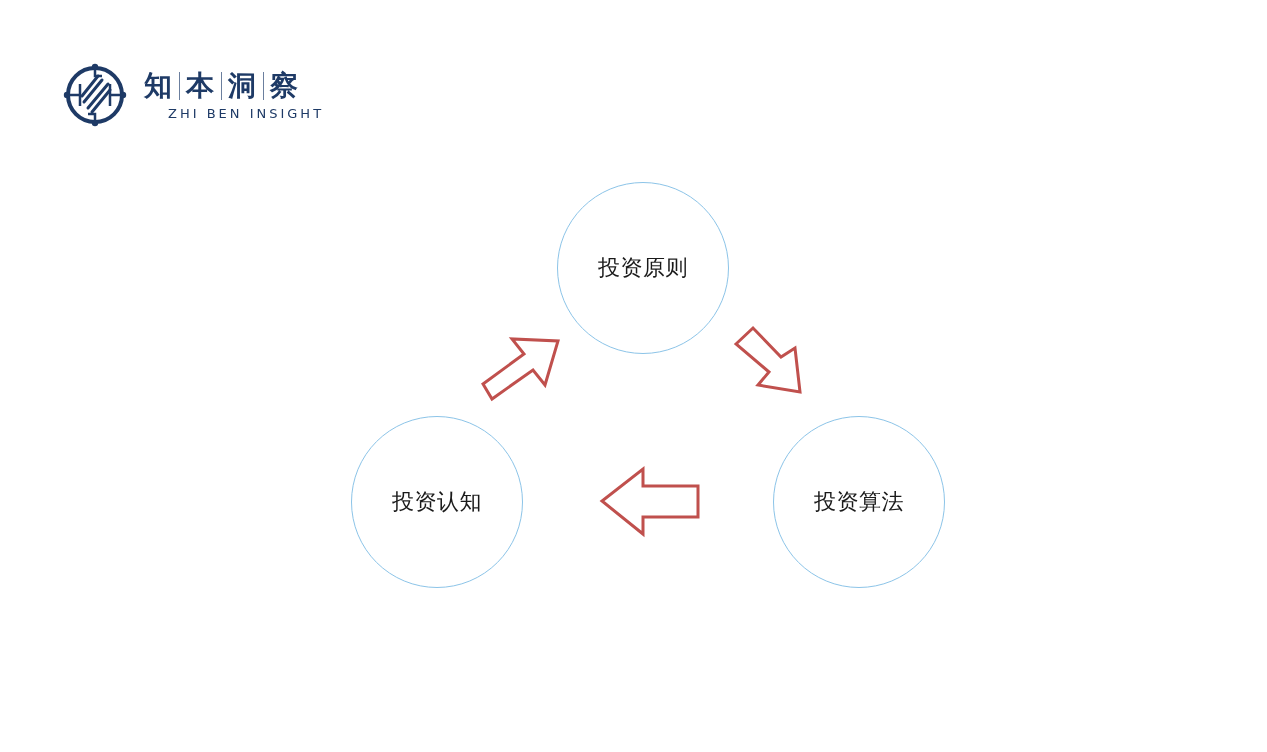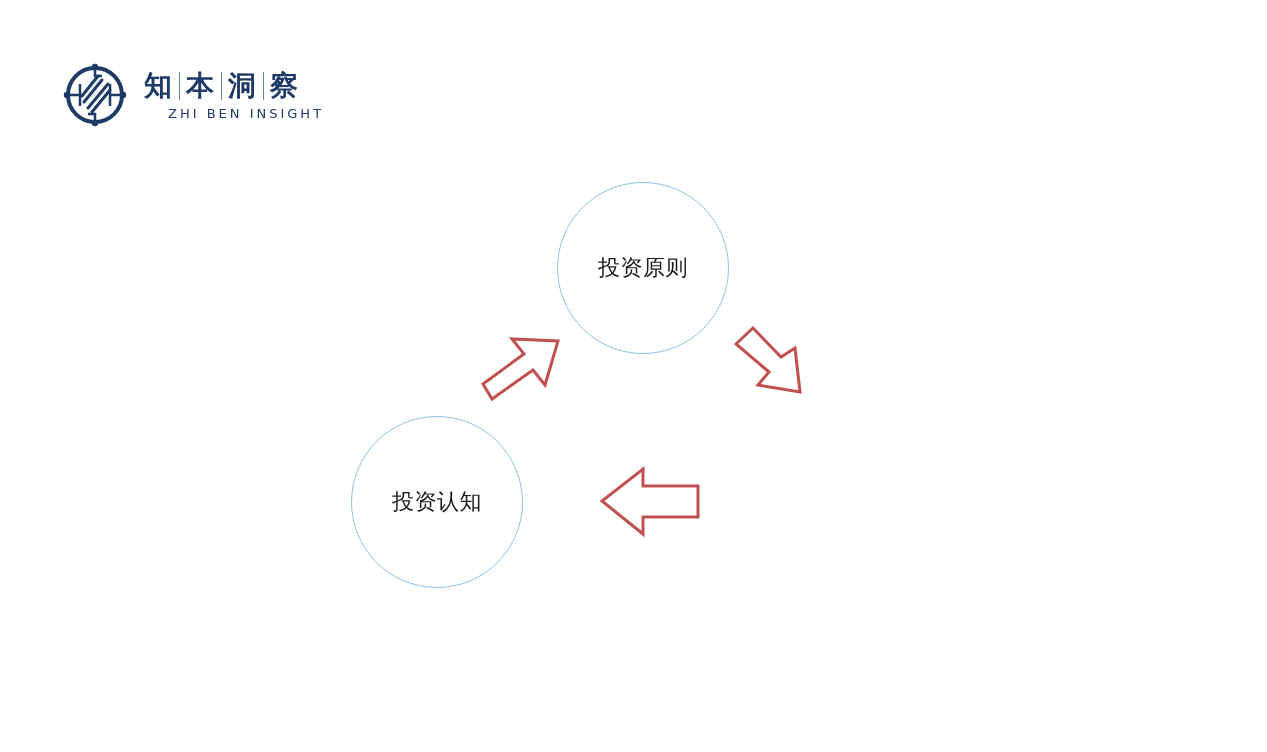--- a/index.html
+++ b/index.html
@@ -140,17 +140,20 @@
 
     <g>
       <polygon points="698,486 643,486 643,469 602,501 643,534 643,517 698,517" fill="#ffffff" stroke="#c0504d" stroke-width="3" stroke-linejoin="miter"></polygon>
     </g>
   </svg>
 
   <div class="node" style="left:557px; top:182px;">
     <span class="node-label">投资原则</span>
   </div>
 
+  <div class="node" style="left:773px; top:416px;">
+    <span class="node-label">投资算法</span>
+  </div>
 
   <div class="node" style="left:351px; top:416px;">
     <span class="node-label">投资认知</span>
   </div>
 </div>
 
 </body></html>

